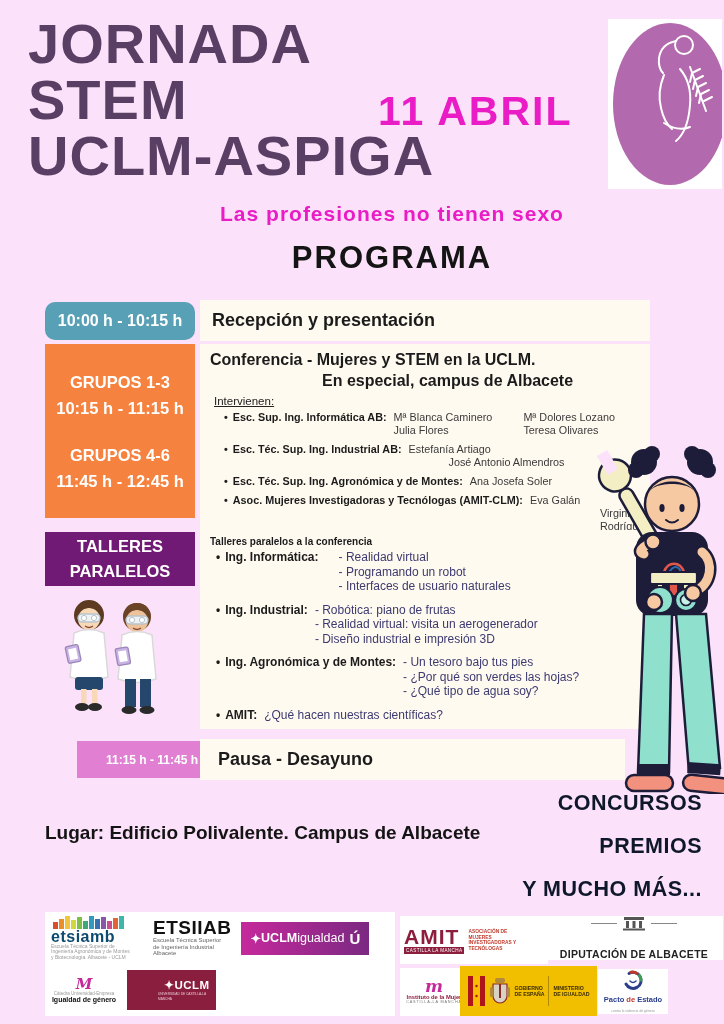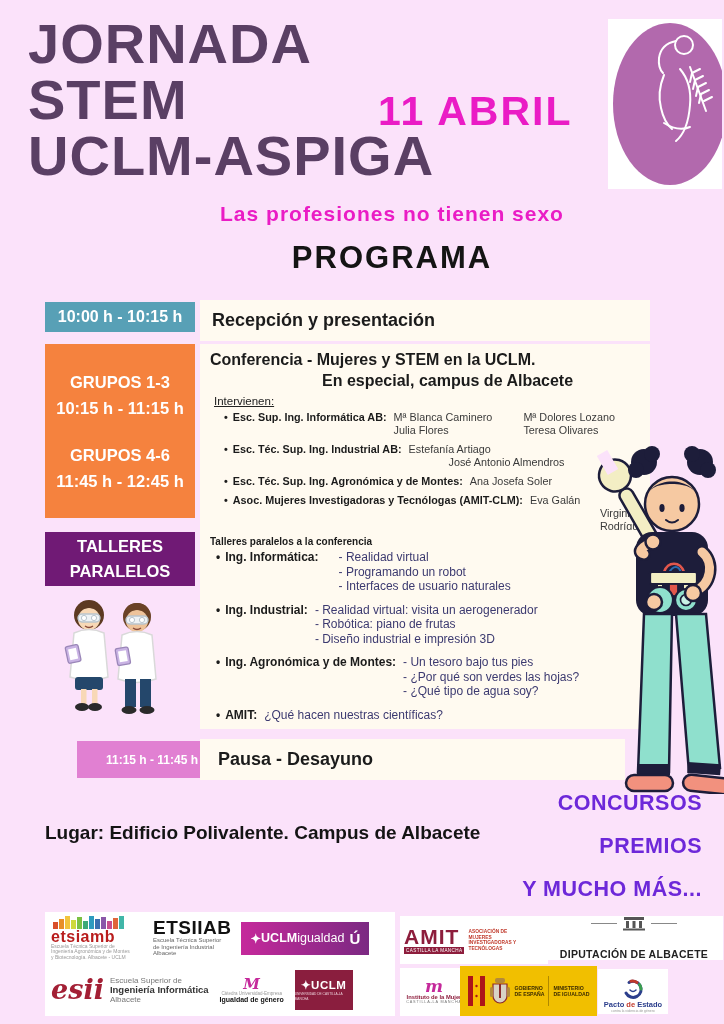--- a/index.html
+++ b/index.html
@@ -12,21 +12,21 @@
   .date{left:378px;top:88px;font-size:41px;font-weight:bold;color:#ea1cc5;letter-spacing:2px;}
   .aspiga{left:608px;top:19px;width:114px;height:170px;background:#fff;}
   .tagline{left:62px;top:202px;width:660px;text-align:center;font-size:21px;
            font-weight:bold;color:#ea1cc5;letter-spacing:1px;}
   .programa{left:62px;top:240px;width:660px;text-align:center;font-size:31px;
             font-weight:bold;color:#141414;letter-spacing:2px;}
   
   .timebox{left:45px;width:150px;color:#fff;font-weight:bold;display:flex;
            align-items:center;justify-content:center;text-align:center;}
   .contentbox{left:200px;width:450px;background:#fffaf0;color:#1b1b1b;}
-  .t1{top:302px;height:30px;background:#58a0b6;font-size:16px;}
+  .t1{top:302px;height:38px;background:#58a0b6;font-size:16px;border-radius:10px;}
   .c1{top:300px;height:41px;display:flex;align-items:center;font-size:18px;font-weight:bold;padding-left:12px;width:438px;}
   .t2{top:344px;height:174px;background:#f5823e;flex-direction:column;justify-content:space-around;font-size:16.5px;line-height:26px;padding:14px 0;height:146px;}
   .c2{top:344px;height:174px;padding:7px 0 8px 10px;width:440px;}
   .c2 .h1{font-size:16px;font-weight:bold;}
   .c2 .h2{font-size:16px;font-weight:bold;margin-left:112px;margin-top:3px;}
   .interv{font-size:11.5px;text-decoration:underline;margin:5px 0 4px 4px;color:#222;}
   .blist{display:flex;flex-direction:column;gap:6px;font-size:10.8px;}
   .brow{display:flex;margin-left:14px;line-height:13px;}
   .bdot{font-weight:bold;margin-right:5px;}
   .blabel{font-weight:bold;white-space:nowrap;margin-right:7px;}
@@ -38,48 +38,48 @@
   .tlist{display:flex;flex-direction:column;gap:9px;font-size:12px;}
   .trow{display:flex;margin-left:6px;line-height:14.5px;}
   .tsubs{display:flex;flex-direction:column;color:#3c3a70;}
   .tinline{color:#3c3a70;}
   .t4{top:741px;height:37px;background:#e180d2;font-size:12px;margin-left:32px;}
   .c4{top:739px;height:41px;display:flex;align-items:center;font-size:18px;font-weight:bold;padding-left:18px;width:407px;}
   
   .lugar{left:45px;top:822px;font-size:19px;font-weight:bold;color:#141414;}
   .lugar .ul{}
   .extras{left:420px;top:782px;width:282px;text-align:right;font-size:21.5px;
-          font-weight:bold;color:#6d28d9;line-height:43px;letter-spacing:.5px;}
+          font-weight:bold;color:#0f172a;line-height:43px;letter-spacing:.5px;}
   
   .card{background:#fff;position:absolute;}
   .cardA{left:45px;top:912px;width:350px;height:104px;padding:0;}
   .lrow{display:flex;align-items:center;height:52px;padding:0 6px;gap:10px;}
   .etsiamb{display:flex;flex-direction:column;align-items:flex-start;width:92px;}
   .bars{display:flex;align-items:flex-end;gap:1px;height:13px;margin-left:2px;}
   .bars div{width:5px;}
-  .etsiamb .wm{font-size:16px;font-weight:bold;color:#b91c1c;letter-spacing:.5px;line-height:15px;}
+  .etsiamb .wm{font-size:16px;font-weight:bold;color:#0c4a6e;letter-spacing:.5px;line-height:15px;}
   .tiny{font-size:5px;color:#999;line-height:5.5px;}
   .etsiiab .wm{font-size:19px;font-weight:bold;color:#111;letter-spacing:.5px;line-height:18px;}
   .etsiiab .tiny{font-size:6px;color:#666;line-height:6.5px;}
   .igualdadbox{width:128px;height:33px;background:linear-gradient(90deg,#c5299b,#7b2982);
                color:#fff;display:flex;align-items:center;justify-content:center;font-size:12.5px;}
   .igualdadbox .b{font-weight:bold;}
   .igualdadbox .u{font-weight:bold;font-size:15px;margin-left:5px;}
   .esii{display:flex;align-items:center;gap:6px;}
   .esii .wm{font-family:"DejaVu Serif",serif;font-style:italic;font-weight:bold;
             font-size:27px;color:#a32035;line-height:26px;}
   .esii .c1x{font-size:8px;color:#777;line-height:9px;}
   .esii .c2x{font-size:9.5px;color:#333;font-weight:bold;line-height:10px;}
   .catedra{display:flex;flex-direction:column;align-items:center;width:66px;}
   .catedra .wm{font-family:"DejaVu Serif",serif;font-style:italic;font-weight:bold;
                font-size:15px;color:#c5299b;line-height:14px;}
   .catedra .t1x{font-size:4.5px;color:#999;}
   .catedra .t2x{font-size:7px;font-weight:bold;color:#111;}
   .uclmbox{width:58px;height:40px;background:#8a1e3e;color:#fff;display:flex;
-           flex-direction:column;align-items:center;justify-content:center;}
+           flex-direction:column;align-items:center;justify-content:center;padding-left:31px;}
   .uclmbox .wm{font-size:11.5px;font-weight:bold;letter-spacing:.5px;}
   .uclmbox .tiny{font-size:3.2px;color:#e8c9d4;}
   .cardB{left:400px;top:916px;width:140px;height:44px;display:flex;align-items:center;padding:2px 4px;gap:4px;}
   .amitwm{font-size:21px;font-weight:bold;color:#8d1d3c;letter-spacing:1px;line-height:20px;}
   .amitband{background:#8d1d3c;color:#fff;font-size:4.6px;text-align:center;padding:1px 2px;letter-spacing:.4px;}
   .amitcap{font-size:4.8px;color:#c0392b;font-weight:bold;line-height:5.5px;width:58px;}
   .cardC{left:545px;top:916px;width:178px;height:44px;display:flex;flex-direction:column;
          align-items:center;justify-content:space-between;gap:2px;}
   .diprow{display:flex;align-items:center;gap:4px;}
   .dipline{width:26px;height:1px;background:#888;}
@@ -88,21 +88,21 @@
          align-items:center;justify-content:center;}
   .cardD .wm{font-family:"DejaVu Serif",serif;font-style:italic;font-weight:bold;
              font-size:17px;color:#c5299b;line-height:15px;}
   .cardD .nm{font-size:5.8px;font-weight:bold;color:#8d1d3c;}
   .cardD .tiny{font-size:3.8px;color:#777;letter-spacing:.8px;}
   .cardE{left:460px;top:966px;width:133px;height:50px;background:#f1bf00;display:flex;
          align-items:center;justify-content:center;gap:4px;padding:0 2px;}
   .gobtxt{font-size:5.2px;font-weight:bold;color:#3b2b00;line-height:6px;}
   .gobdiv{width:1px;height:30px;background:#b08900;}
   .cardF{left:598px;top:969px;width:70px;height:45px;display:flex;flex-direction:column;
-         align-items:center;justify-content:flex-end;}
+         align-items:center;justify-content:space-between;}
   .pactoname{font-size:7.5px;font-weight:bold;color:#2b3e8c;}
   .pactoname .rd{color:#c0392b;}
   .cardF .tiny{font-size:3.4px;color:#999;}
 </style>
 </head>
 <body>
 
 <div class="abs title">
   <div>JORNADA</div>
   <div>STEM</div>
@@ -200,22 +200,22 @@
       <div class="tsubs">
         <span>- Realidad virtual</span>
         <span>- Programando un robot</span>
         <span>- Interfaces de usuario naturales</span>
       </div>
     </div>
     <div class="trow">
       <span class="bdot">•</span>
       <span class="blabel">Ing. Industrial:</span>
       <div class="tsubs">
+        <span>- Robótica: piano de frutas</span>
         <span>- Realidad virtual: visita un aerogenerador</span>
-        <span>- Robótica: piano de frutas</span>
         <span>- Diseño industrial e impresión 3D</span>
       </div>
     </div>
     <div class="trow">
       <span class="bdot">•</span>
       <span class="blabel">Ing. Agronómica y de Montes:</span>
       <div class="tsubs">
         <span>- Un tesoro bajo tus pies</span>
         <span>- ¿Por qué son verdes las hojas?</span>
         <span>- ¿Qué tipo de agua soy?</span>
@@ -366,28 +366,20 @@
       </div>
     </div>
     <div class="igualdadbox">
       <span class="b">✦</span>
       <span class="b">UCLM</span>
       <span>igualdad</span>
       <span class="u">Ú</span>
     </div>
   </div>
   <div class="lrow">
-    <div class="esii">
-      <span class="wm">esii</span>
-      <span>
-        <div class="c1x">Escuela Superior de</div>
-        <div class="c2x">Ingeniería Informática</div>
-        <div class="c1x">Albacete</div>
-      </span>
-    </div>
     <div class="catedra">
       <div class="wm">M</div>
       <div class="t1x">Cátedra Universidad-Empresa</div>
       <div class="t2x">Igualdad de género</div>
     </div>
     <div class="uclmbox">
       <div class="wm"><span>✦</span><span>UCLM</span></div>
       <div class="tiny">UNIVERSIDAD DE CASTILLA-LA MANCHA</div>
     </div>
   </div>

